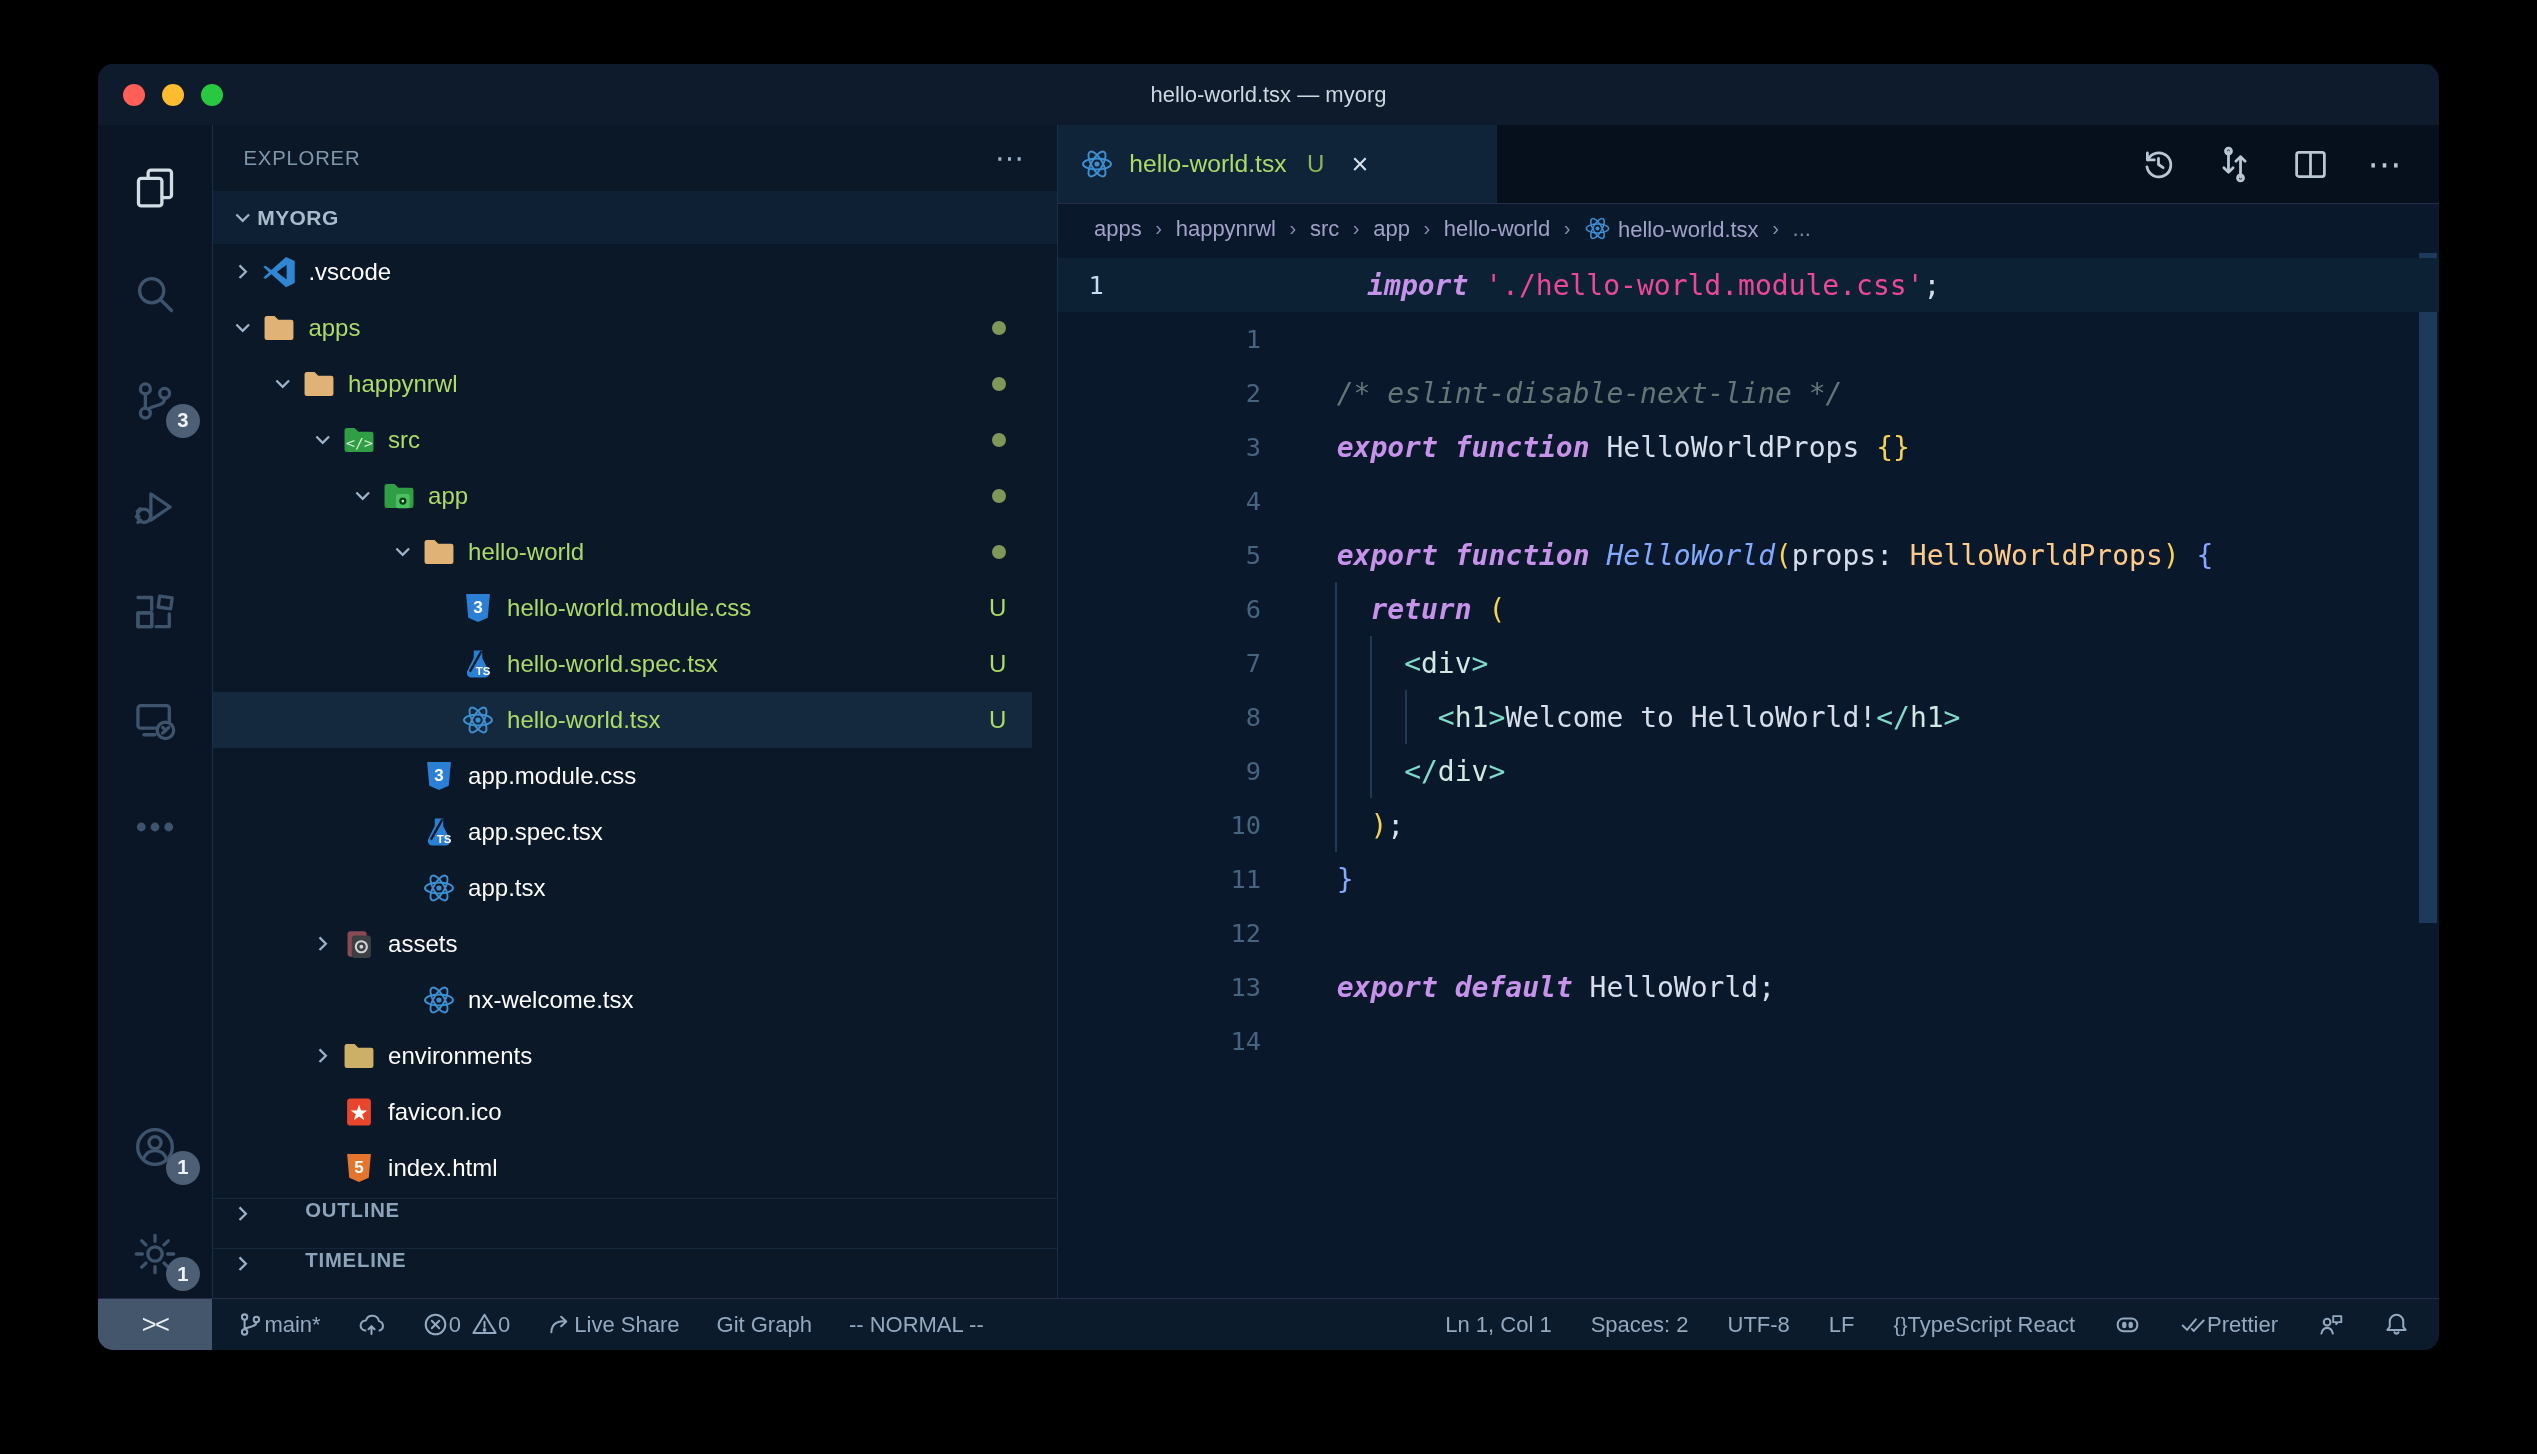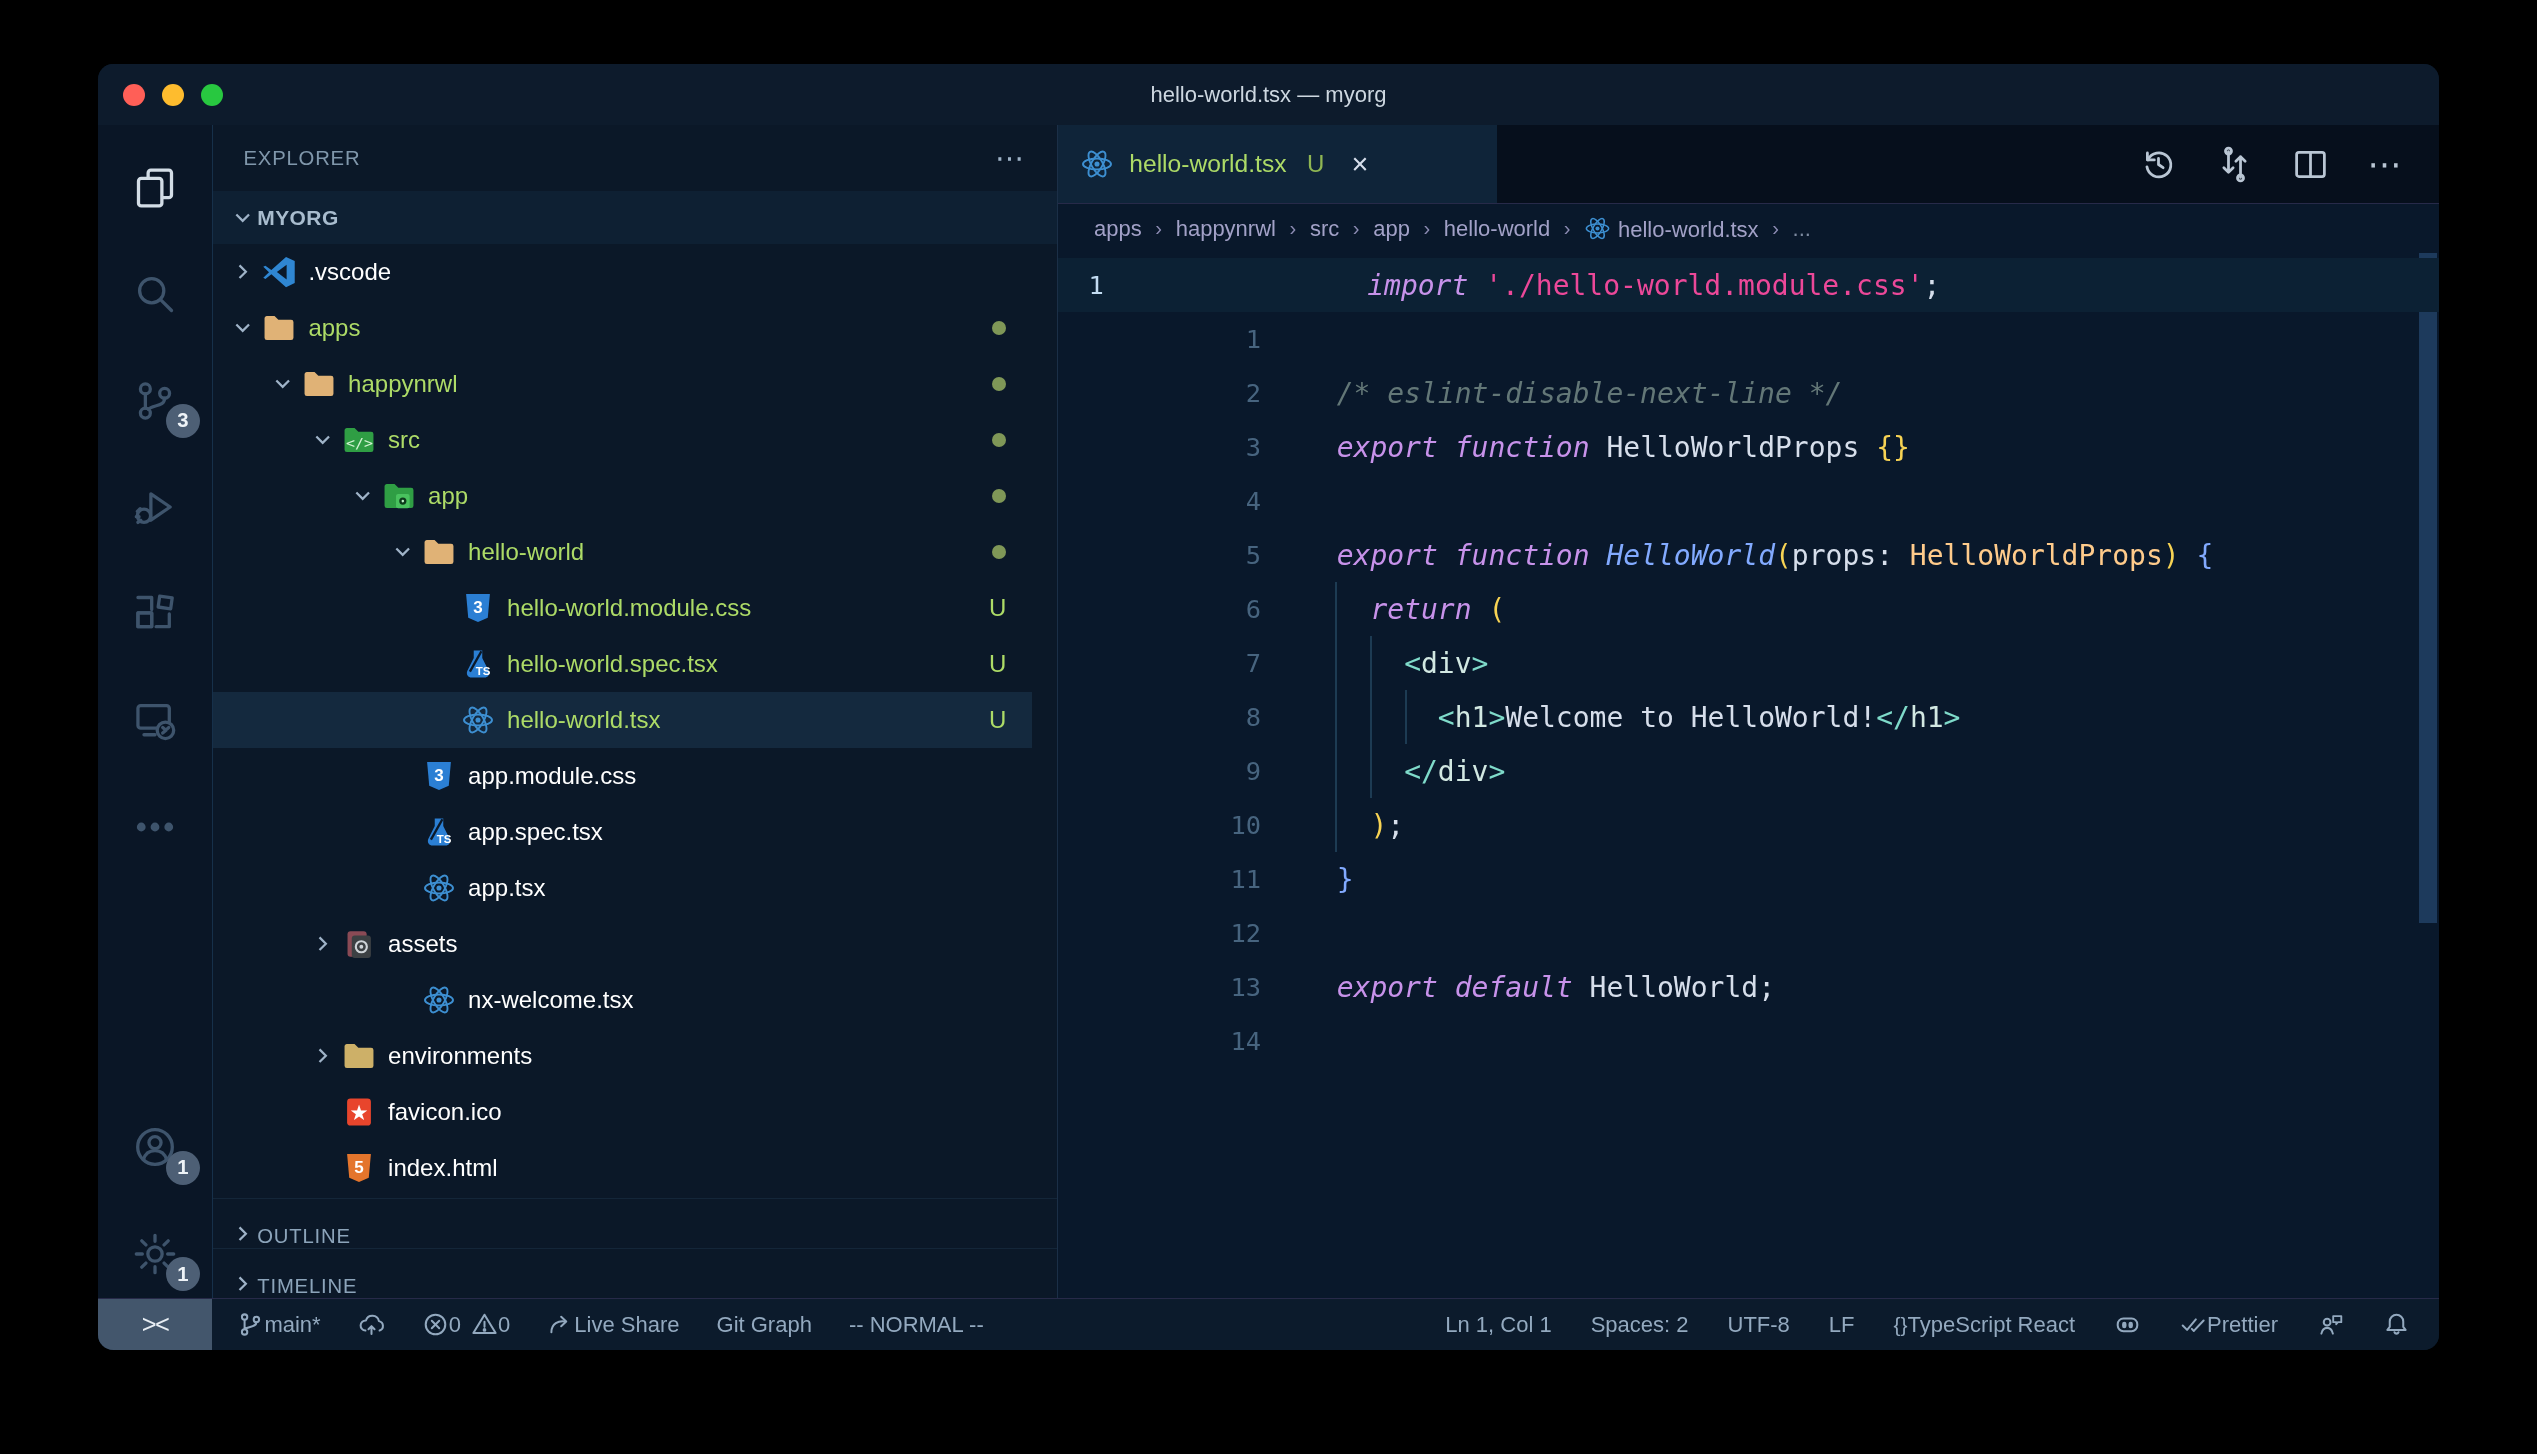--- a/index.html
+++ b/index.html
@@ -40,22 +40,22 @@
   .trow{height:56px;display:flex;align-items:center;margin-right:25.4px;position:relative;}
   .trow.selected{background:#14293e;}
   .trow .ficon{width:34px;height:34px;margin:0 12px 0 5.1px;flex:none;display:flex;
                align-items:center;justify-content:center;}
   .trow .lbl{font-size:24px;color:#ffffff;white-space:nowrap;}
   .trow.green .lbl{color:#addb67;}
   .trow .meta{margin-left:auto;margin-right:25.4px;flex:none;}
   .ubadge{color:#addb67;font-size:24px;}
   .gdot{width:14.4px;height:14.4px;border-radius:50%;background:#7f9757;display:block;}
   .sb-grow{flex:1;}
-  .sb-foot{height:49px;border-top:1.7px solid #142639;display:flex;align-items:flex-end;
-           color:#8ca4ba;font-size:20.3px;font-weight:normal;letter-spacing:0.8px;padding-left:15.3px;flex:none;}
+  .sb-foot{height:49px;border-top:1.7px solid #142639;display:flex;align-items:flex-start;
+           color:#8ca4ba;font-size:20.3px;font-weight:bold;letter-spacing:0.8px;padding-left:15.3px;flex:none;gap:48px;}
   
   .editor{flex:1;display:flex;flex-direction:column;min-width:0;background:#09182b;}
   .tabbar{height:78px;background:#060f1c;display:flex;border-bottom:1.7px solid #272a49;flex:none;}
   .tab{width:395px;background:#0f2439;display:flex;align-items:center;padding:0 22px;gap:15.3px;
        border-right:1.7px solid #060f1c;}
   .tab .ficon{width:34px;height:34px;}
   .tab .tlbl{color:#addb67;font-size:24.6px;}
   .tab .tu{color:#8fb653;font-size:24px;margin-left:5.1px;}
   .tab .tx{color:#d6deeb;font-size:29px;margin-left:12px;}
   .ed-actions{margin-left:auto;display:flex;align-items:center;gap:39px;padding-right:34px;color:#b9c6d4;}
@@ -68,21 +68,21 @@
   .crumb.dim{color:#7d8aa0;}
   
   .code{position:relative;flex:1;font-family:"DejaVu Sans Mono",monospace;font-size:28px;
         overflow:hidden;padding-top:5.1px;}
   .cline{height:54px;display:flex;align-items:center;position:relative;}
   .cline.cur{background:#0c2134;}
   .gut{width:203px;flex:none;text-align:right;color:#47647f;font-size:25.4px;padding-right:1.7px;}
   .cline.cur .gut{text-align:left;padding-left:30.5px;color:#c3dcf2;}
   .ctext{padding-left:74px;white-space:pre;}
   .guide{position:absolute;top:0;bottom:0;width:1.7px;background:#1d3b53;}
-  .tk-kw{color:#c792ea;font-style:italic;}
+  .tk-kw{color:#c792ea;font-style:italic;font-weight:bold;}
   .tk-str{color:#ec4899;}
   .tk-cmt{color:#637777;font-style:italic;}
   .tk-fn{color:#82aaff;font-style:italic;}
   .tk-cls{color:#ffcb8b;}
   .tk-gold{color:#f7d354;}
   .tk-blu{color:#82aaff;}
   .tk-teal{color:#7fdbca;}
   .tk-tag{color:#d2e8e2;}
   .tk-pln{color:#d6deeb;}
   .vscroll{position:absolute;right:1.7px;top:0;width:18.6px;height:670px;background:#1d3a5c;}

